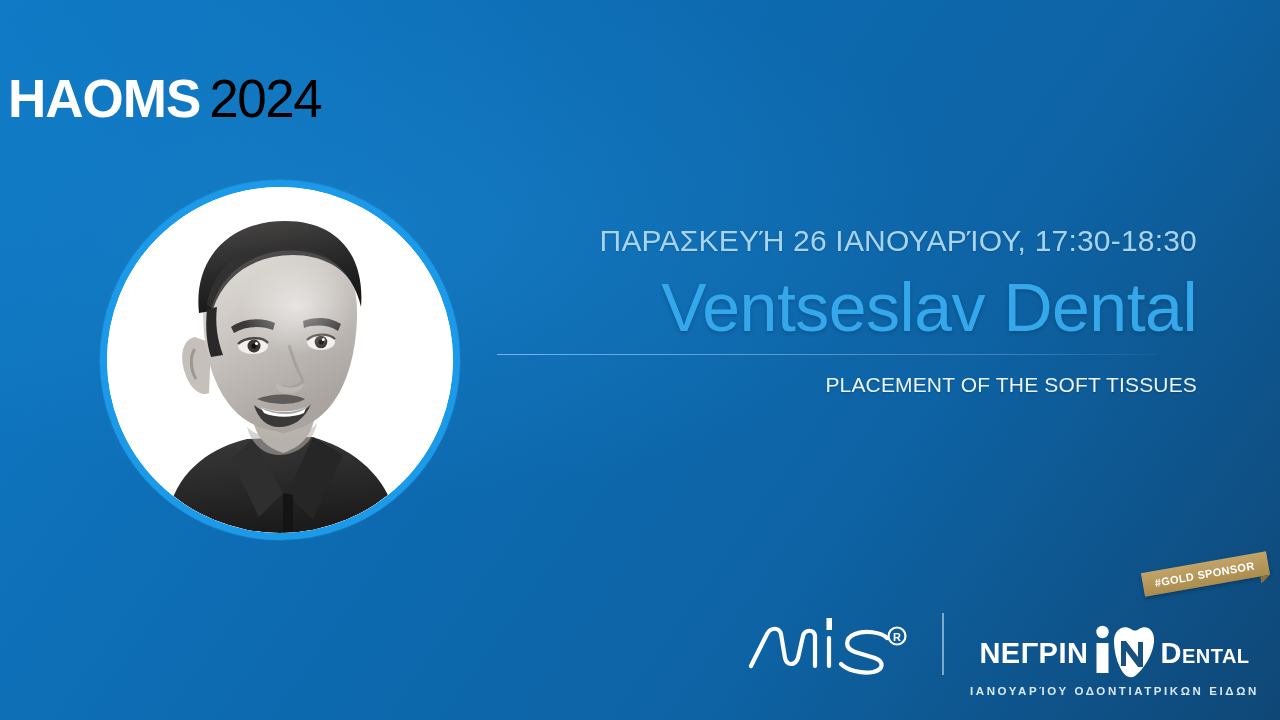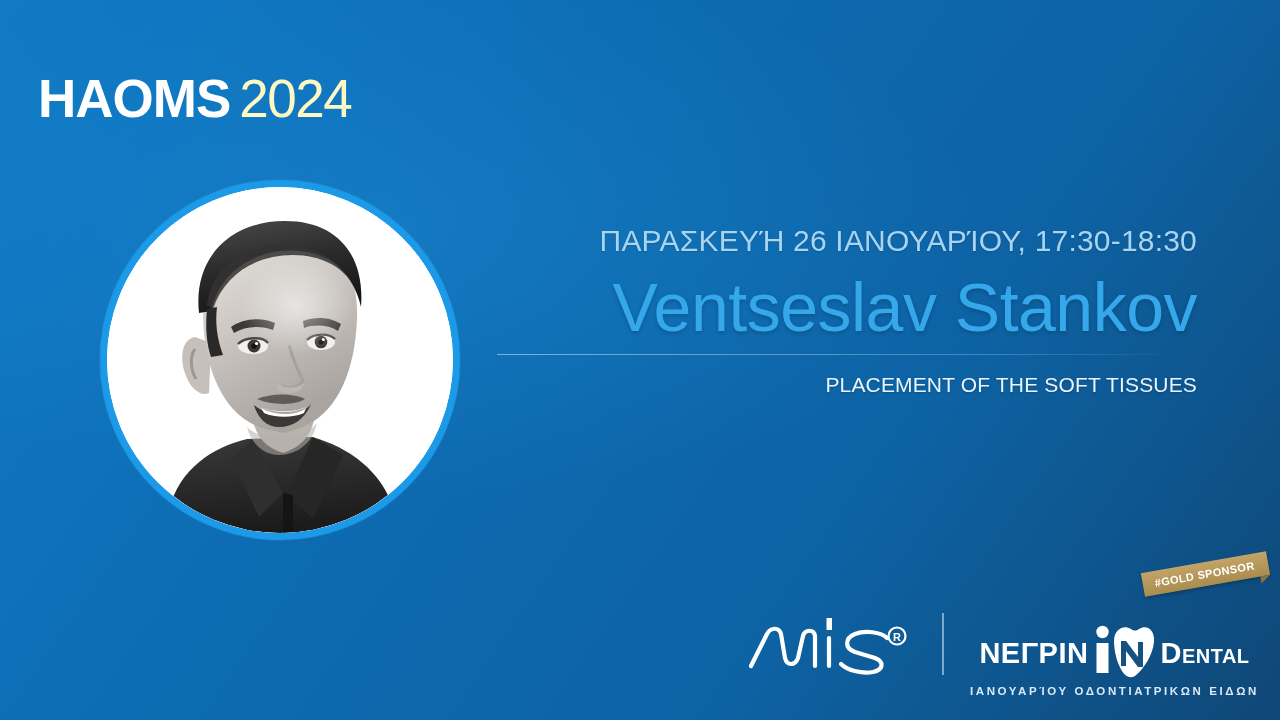--- a/index.html
+++ b/index.html
@@ -29,32 +29,32 @@
     content:"";
     position:absolute; inset:0;
     background: radial-gradient(75% 60% at 30% 32%, rgba(35,150,225,0.30) 0%, rgba(35,150,225,0.0) 62%);
     pointer-events:none;
   }
 
   .layer { position:relative; z-index:3; }
 
   
   .brand {
-    position:absolute; left:38px; top:72px;
+    position:absolute; left:8px; top:72px;
     display:flex; align-items:baseline;
     color:#ffffff;
     letter-spacing:-0.5px;
   }
   .brand-haoms{
     font-size:53px; font-weight:bold; letter-spacing:-1px;
     line-height:1; color:#ffffff;
   }
   .brand-year{
     font-size:53px; font-weight:400; letter-spacing:-1.5px;
-    line-height:1; color:#fef9c3; margin-left:9px;
+    line-height:1; color:#000000; margin-left:9px;
   }
 
   
   .portrait-wrap{
     position:absolute; left:100px; top:180px;
     width:360px; height:360px;
     border-radius:50%;
     border:7px solid #1a9ae8;
     background:#ffffff;
     overflow:hidden;
@@ -243,21 +243,21 @@
 
         <path d="M140 240 C156 256 196 254 210 236 C206 256 190 268 172 268 C156 268 144 256 140 240 Z" fill="#b4aea9" opacity="0.55"></path>
 
         <ellipse cx="190" cy="120" rx="56" ry="48" fill="url(#cheek)"></ellipse>
       </svg>
     </div>
   </div>
 
   <div class="content layer">
     <div class="session-date">ΠΑΡΑΣΚΕΥΉ 26 ΙΑΝΟΥΑΡΊΟΥ, 17:30-18:30</div>
-    <div class="speaker-name">Ventseslav Stankov</div>
+    <div class="speaker-name">Ventseslav Dental</div>
     <div class="rule"></div>
     <div class="talk-title">
       <div>PLACEMENT OF THE SOFT TISSUES</div>
     </div>
   </div>
 
   <div class="sponsors layer">
 
     <div class="mis-logo">
       <svg viewBox="0 0 175 72" aria-hidden="true">

